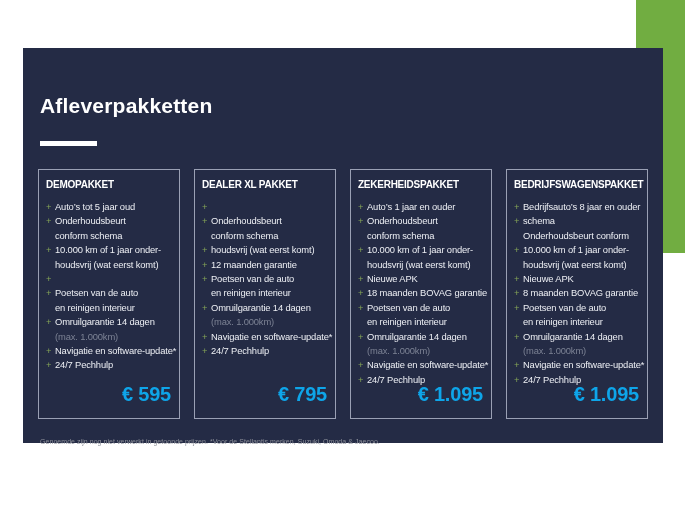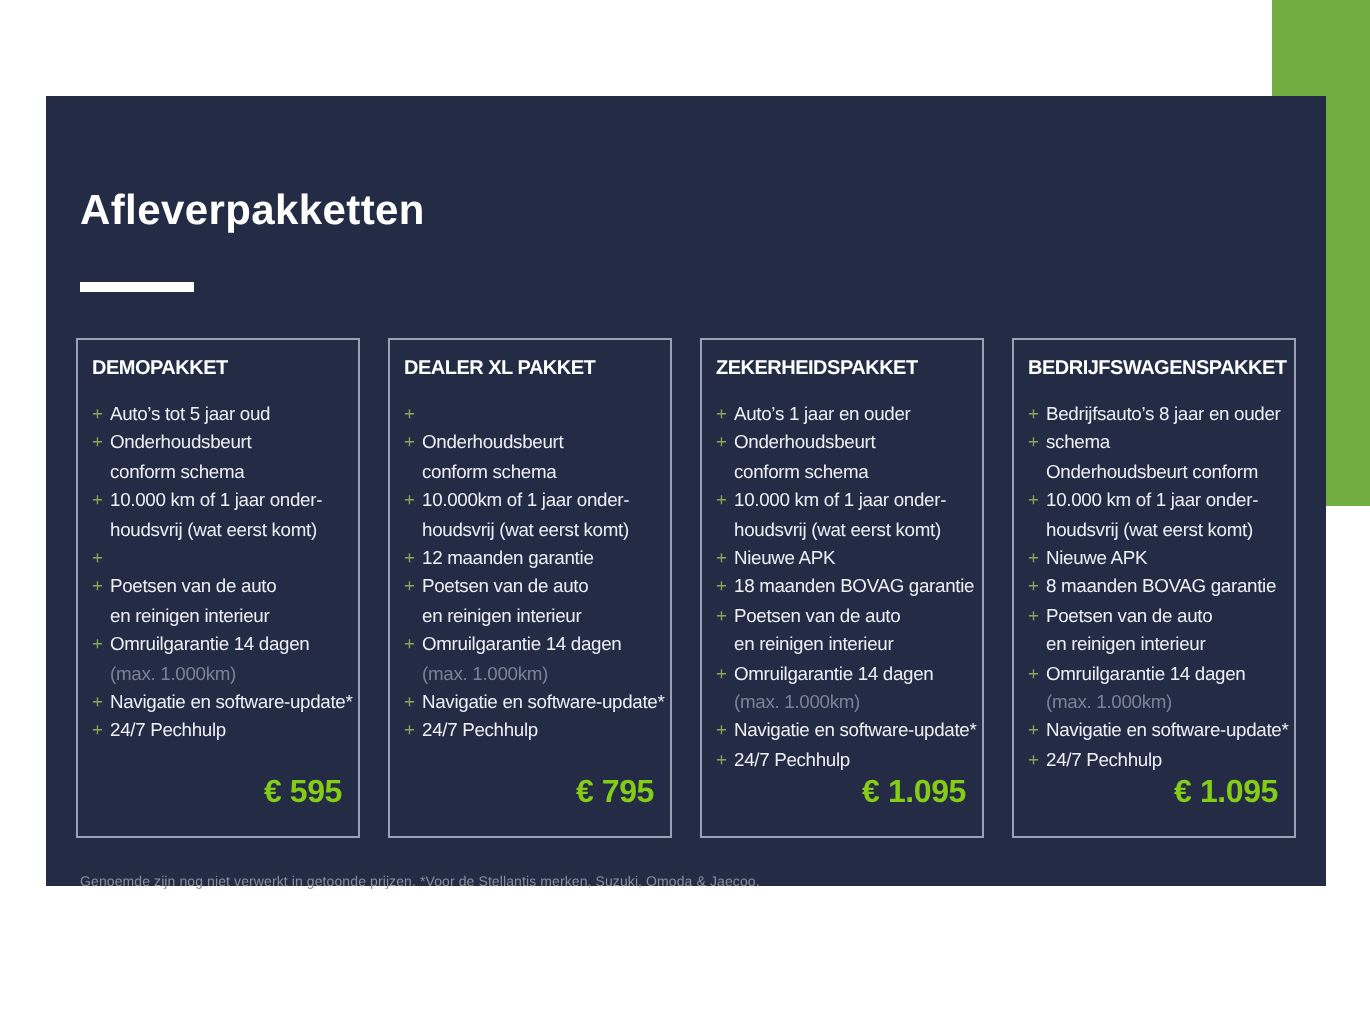--- a/index.html
+++ b/index.html
@@ -88,24 +88,24 @@
     flex: 0 0 9px;
     width: 9px;
     color: var(--bullet-green);
   }
   .lines { display: block; }
   .line.muted { color: var(--muted-text); }
   .price {
     position: absolute;
     right: 8px;
     bottom: 12px;
-    font-size: 16px;
+    font-size: 20px;
     font-weight: bold;
     letter-spacing: -0.2px;
-    color: #84cc16;
+    color: #0ea5e9;
   }
   .footnote {
     position: absolute;
     left: 40px;
     top: 438px;
     font-size: 7px;
     letter-spacing: 0.05px;
     color: var(--footnote-gray);
   }
 </style>
@@ -183,21 +183,20 @@
           <div class="feature">
             <span class="bullet">+</span>
             <span class="lines">
               <div class="line">Onderhoudsbeurt</div>
               <div class="line">conform schema</div>
             </span>
           </div>
           <div class="feature">
             <span class="bullet">+</span>
             <span class="lines">
-              <div class="line">10.000km of 1 jaar onder-</div>
               <div class="line">houdsvrij (wat eerst komt)</div>
             </span>
           </div>
           <div class="feature">
             <span class="bullet">+</span>
             <span class="lines">
               <div class="line">12 maanden garantie</div>
             </span>
           </div>
           <div class="feature">

